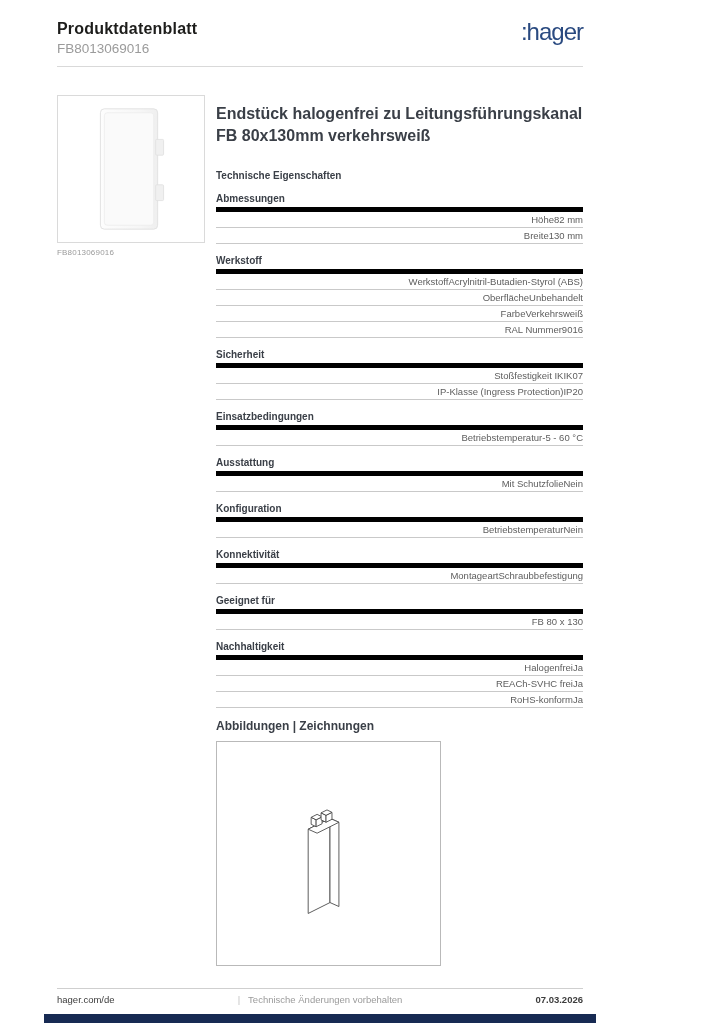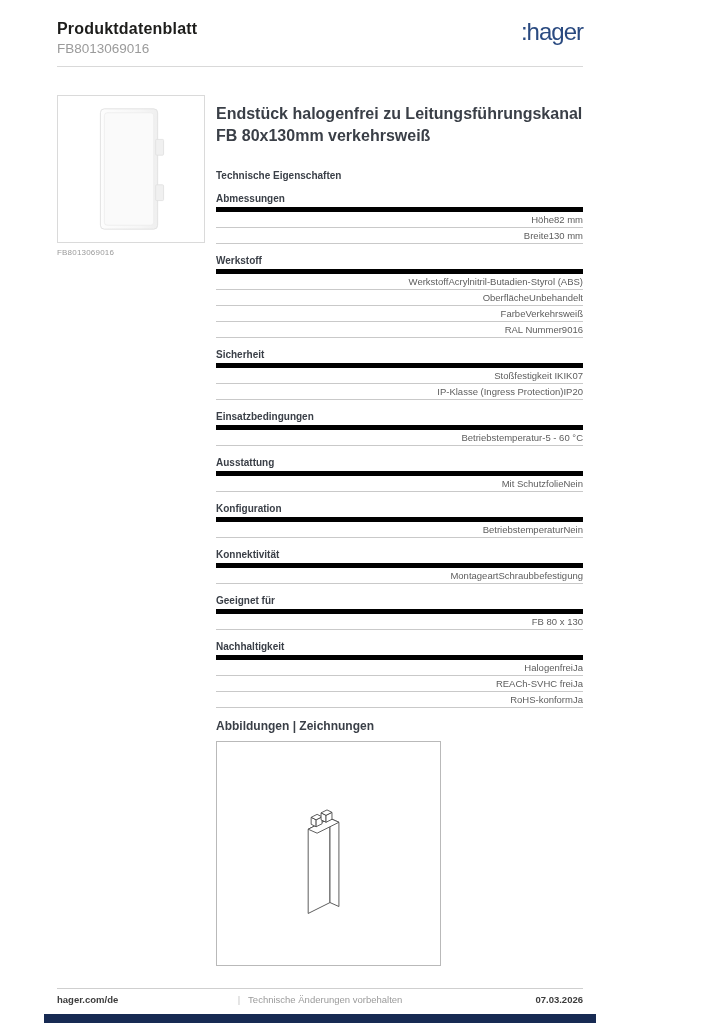--- a/index.html
+++ b/index.html
@@ -37,21 +37,21 @@
   .row-label{white-space:nowrap;}
   .row-value{text-align:right;}
   
   .drawings-heading{font-size:12px;font-weight:bold;color:#3a3f47;margin-top:4px;}
   .drawing-box{width:225px;height:225px;border:1px solid #b9b9b9;margin-top:8px;background:#fff;}
   .drawing-box svg{display:block;width:100%;height:100%;}
   
   .footer{position:absolute;left:0;right:0;bottom:0;}
   .footer-rule{border-top:1px solid #cfcfcf;margin:0 57px;}
   .footer-row{display:grid;grid-template-columns:1fr auto 1fr;align-items:center;margin:5px 57px 9px;font-size:9.5px;}
-  .footer-site{font-weight:bold;color:#3c3c3c;justify-self:start;text-decoration:none;cursor:pointer;}
+  .footer-site{font-weight:normal;color:#3c3c3c;justify-self:start;text-decoration:none;cursor:pointer;}
   .footer-note-wrap{color:#9b9b9b;display:flex;align-items:center;gap:8px;justify-self:center;}
   .footer-divider{color:#c4c4c4;}
   .footer-date{font-weight:bold;color:#3c3c3c;justify-self:end;}
   .footer-bar{height:9px;background:var(--footer-bar);margin:0 44px 1px;}
 </style>
 </head>
 <body>
 
 <div class="page">
 

